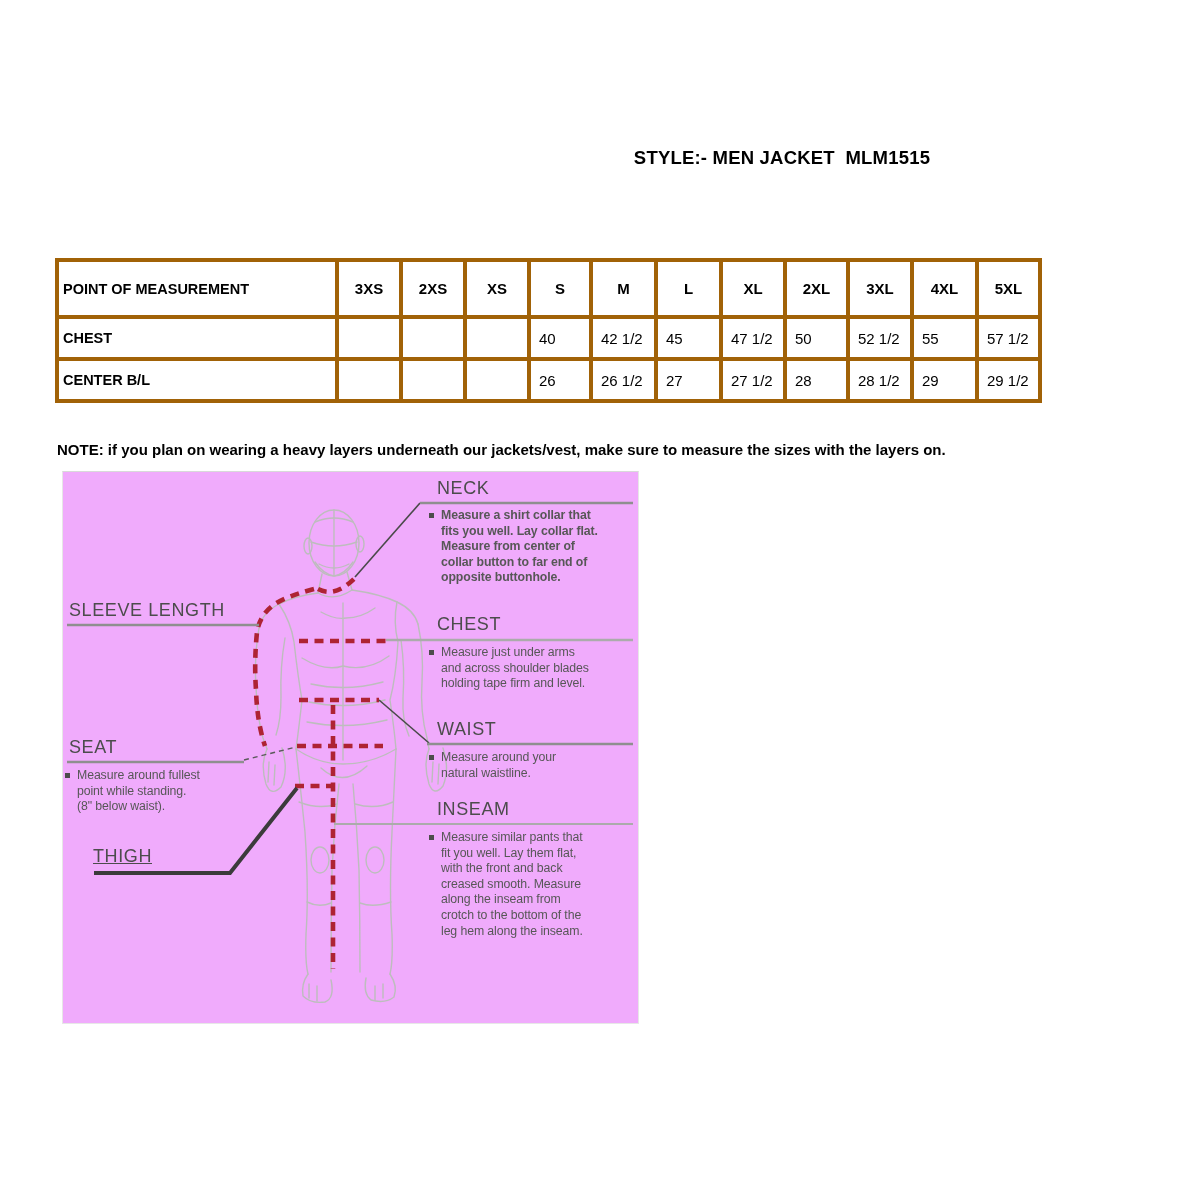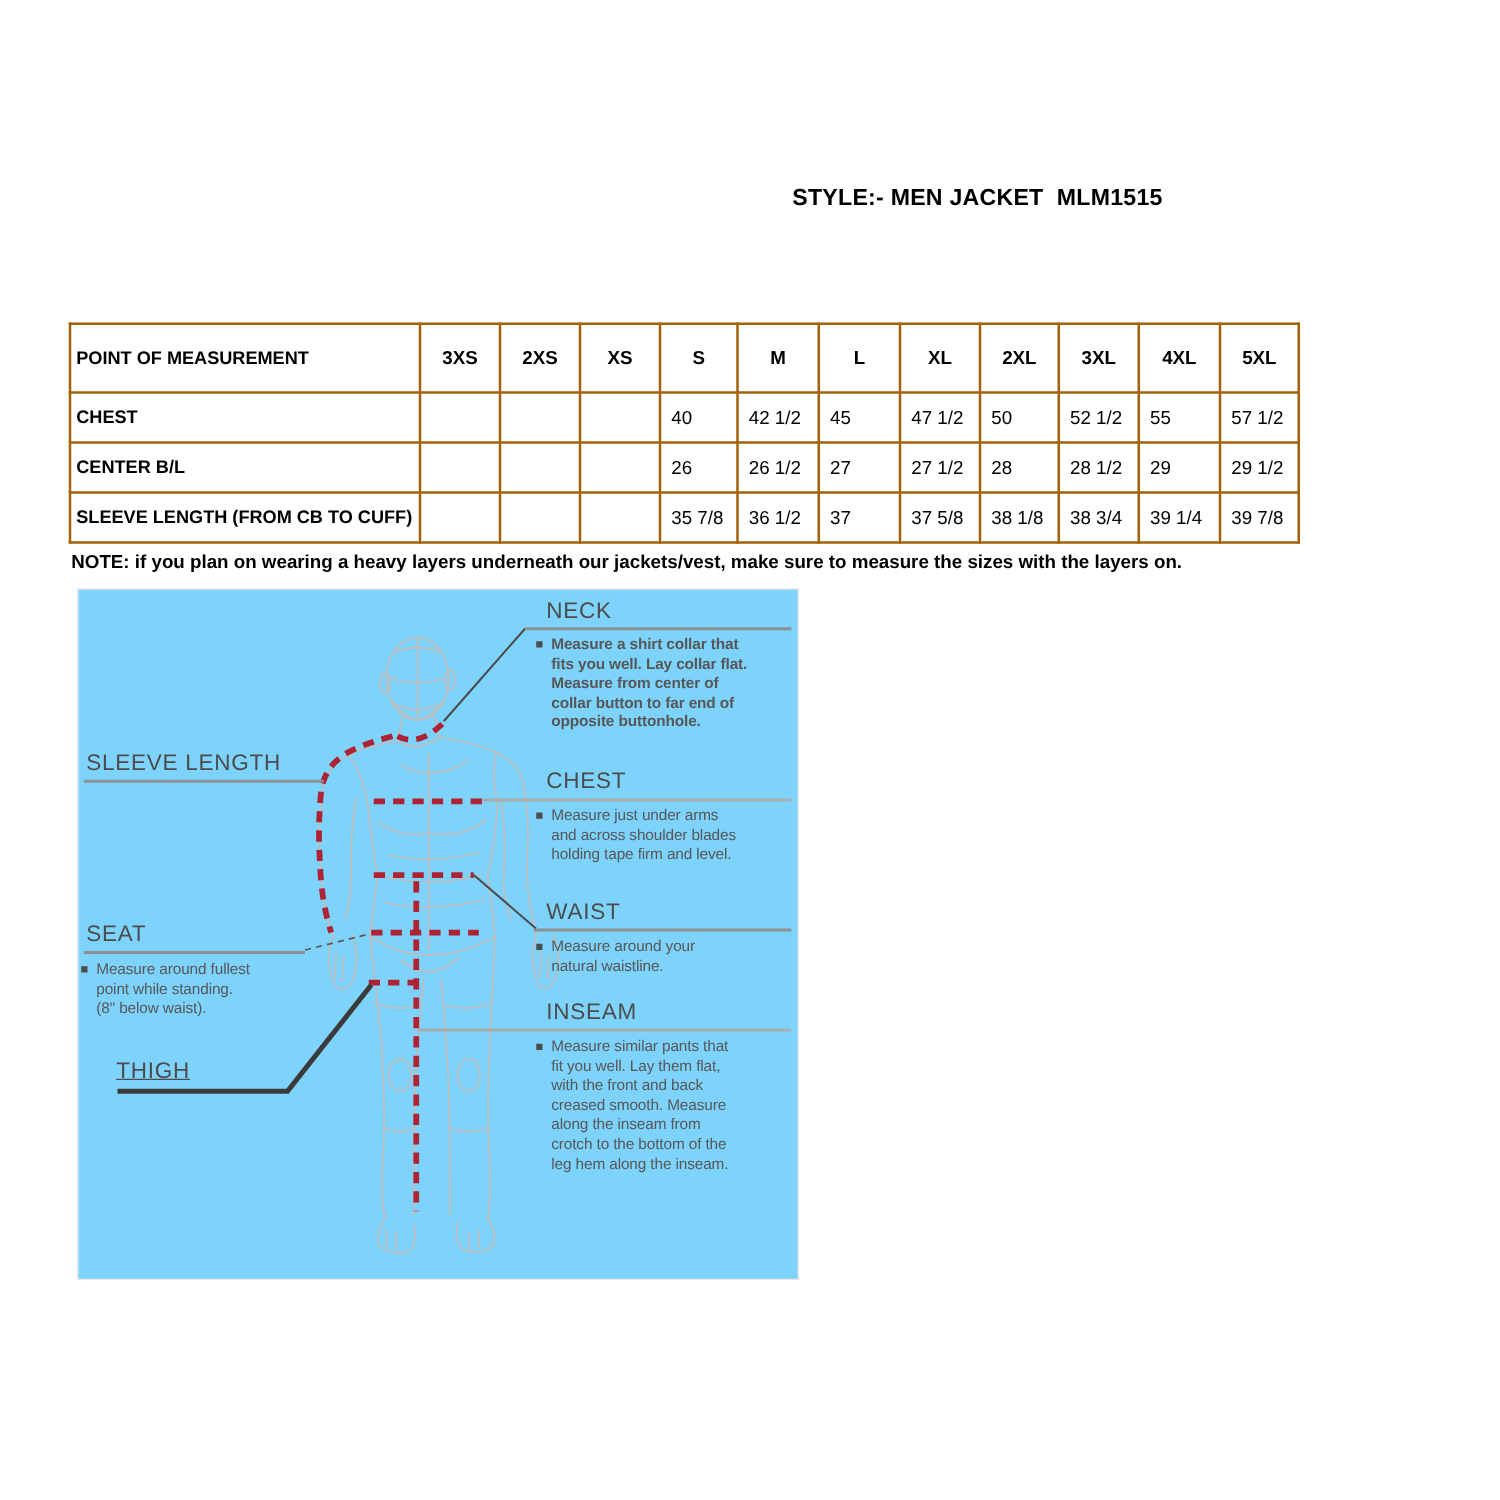--- a/index.html
+++ b/index.html
@@ -3,31 +3,31 @@
 <meta charset="utf-8">
 <style>
   html,body{margin:0;padding:0;background:#ffffff;}
   .page{position:relative;width:1200px;height:1200px;background:#ffffff;overflow:hidden;
         font-family:"Liberation Sans","DejaVu Sans",sans-serif;color:#000;}
 
   .style-title{position:absolute;top:147px;left:750px;transform:translateX(-50%);
         font-size:18.5px;font-weight:bold;white-space:pre;letter-spacing:.2px;margin-left:32px;}
 
   table.size-table{position:absolute;top:258px;left:55px;border-collapse:collapse;table-layout:fixed;}
-  table.size-table td{border:2px solid #a16207;font-size:15px;vertical-align:middle;
+  table.size-table td{border:4px solid #a16207;font-size:15px;vertical-align:middle;
         padding:0 0 0 8px;white-space:nowrap;overflow:hidden;}
   table.size-table tr.hd td{height:29px;font-weight:bold;text-align:center;padding:12px;}
   table.size-table tr.hd td.lbl{text-align:left;padding:0 0 0 4px;}
   table.size-table tr.dr td{height:38px;}
   table.size-table td.lbl{font-weight:bold;font-size:14.5px;padding:0 0 0 4px;}
 
   .note-text{position:absolute;top:441px;left:57px;font-size:15px;font-weight:bold;white-space:nowrap;}
 
   .diagram{position:absolute;top:471px;left:62px;width:575px;height:551px;
-        border:1px solid #e7e7e7;border-top:1px solid #d9d9d9;background:#7dd3fc;}
+        border:1px solid #e7e7e7;border-top:1px solid #d9d9d9;background:#f0abfc;}
   .diagram svg{position:absolute;top:0;left:0;}
 
   .dg-title{position:absolute;font-size:18px;font-weight:400;color:#4c4c4c;letter-spacing:.6px;white-space:nowrap;}
   .dg-text{position:absolute;display:flex;align-items:flex-start;}
   .dg-text .sq{flex:0 0 auto;width:5px;height:5px;background:#4c4c4c;margin:5px 7px 0 0;}
   .dg-text .tx{font-size:12.3px;line-height:1.27;color:#575757;letter-spacing:-.1px;white-space:pre-line;}
   .dg-text.plain .tx{font-size:13.8px;line-height:1.4;color:#232323;letter-spacing:0;}
 </style>
 </head>
 <body>
@@ -86,34 +86,20 @@
       <td class="val"></td>
       <td class="val"></td>
       <td class="val">26</td>
       <td class="val">26 1/2</td>
       <td class="val">27</td>
       <td class="val">27 1/2</td>
       <td class="val">28</td>
       <td class="val">28 1/2</td>
       <td class="val">29</td>
       <td class="val">29 1/2</td>
-    </tr>
-    <tr class="dr">
-      <td class="lbl">SLEEVE LENGTH (FROM CB TO CUFF)</td>
-      <td class="val"></td>
-      <td class="val"></td>
-      <td class="val"></td>
-      <td class="val">35 7/8</td>
-      <td class="val">36 1/2</td>
-      <td class="val">37</td>
-      <td class="val">37 5/8</td>
-      <td class="val">38 1/8</td>
-      <td class="val">38 3/4</td>
-      <td class="val">39 1/4</td>
-      <td class="val">39 7/8</td>
     </tr>
   </tbody>
     </table>
 
   <div class="note-text">NOTE: if you plan on wearing a heavy layers underneath our jackets/vest, make sure to measure the sizes with the layers on.</div>
 
   <div class="diagram">
     <svg width="575" height="551" viewBox="0 0 575 551">
 
       <g stroke="#bdbdbd" stroke-width="1.4" fill="none" stroke-linecap="round" stroke-linejoin="round">

